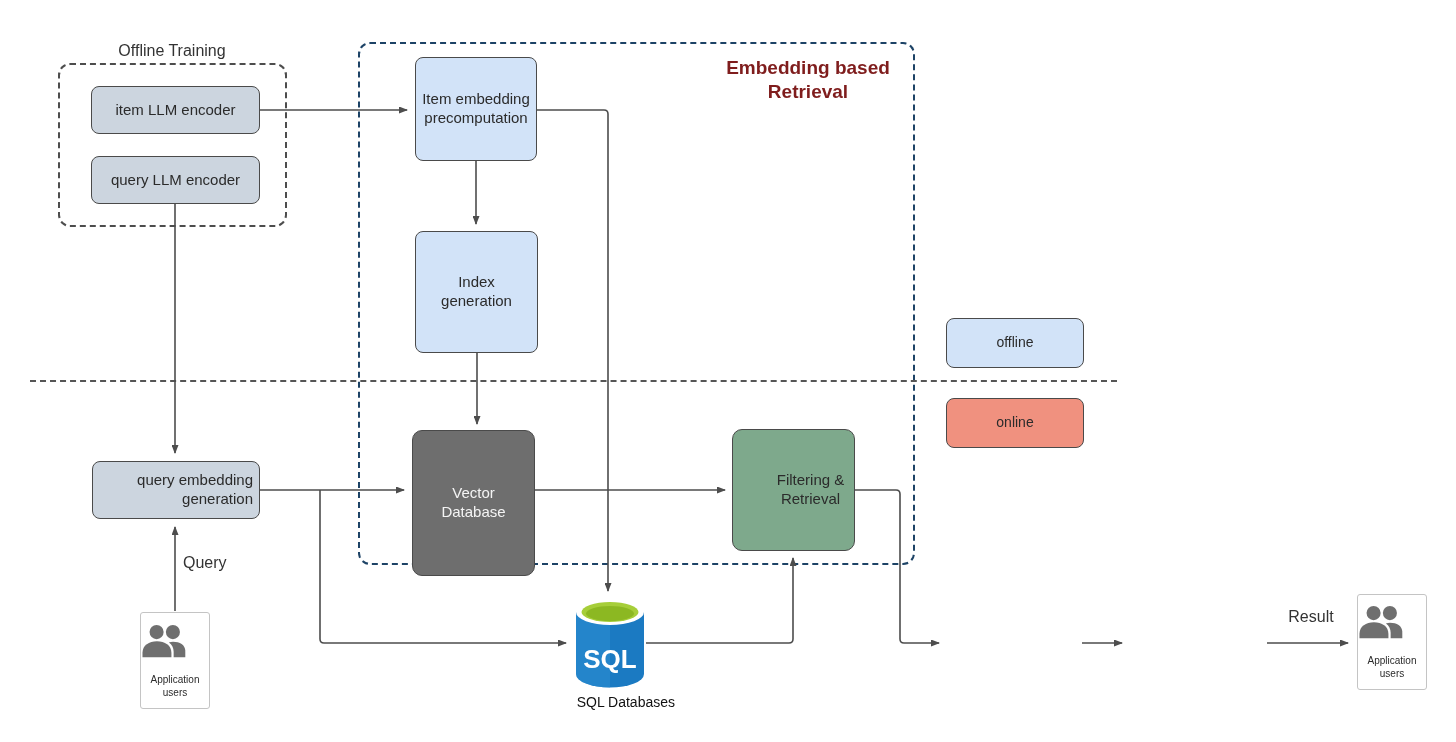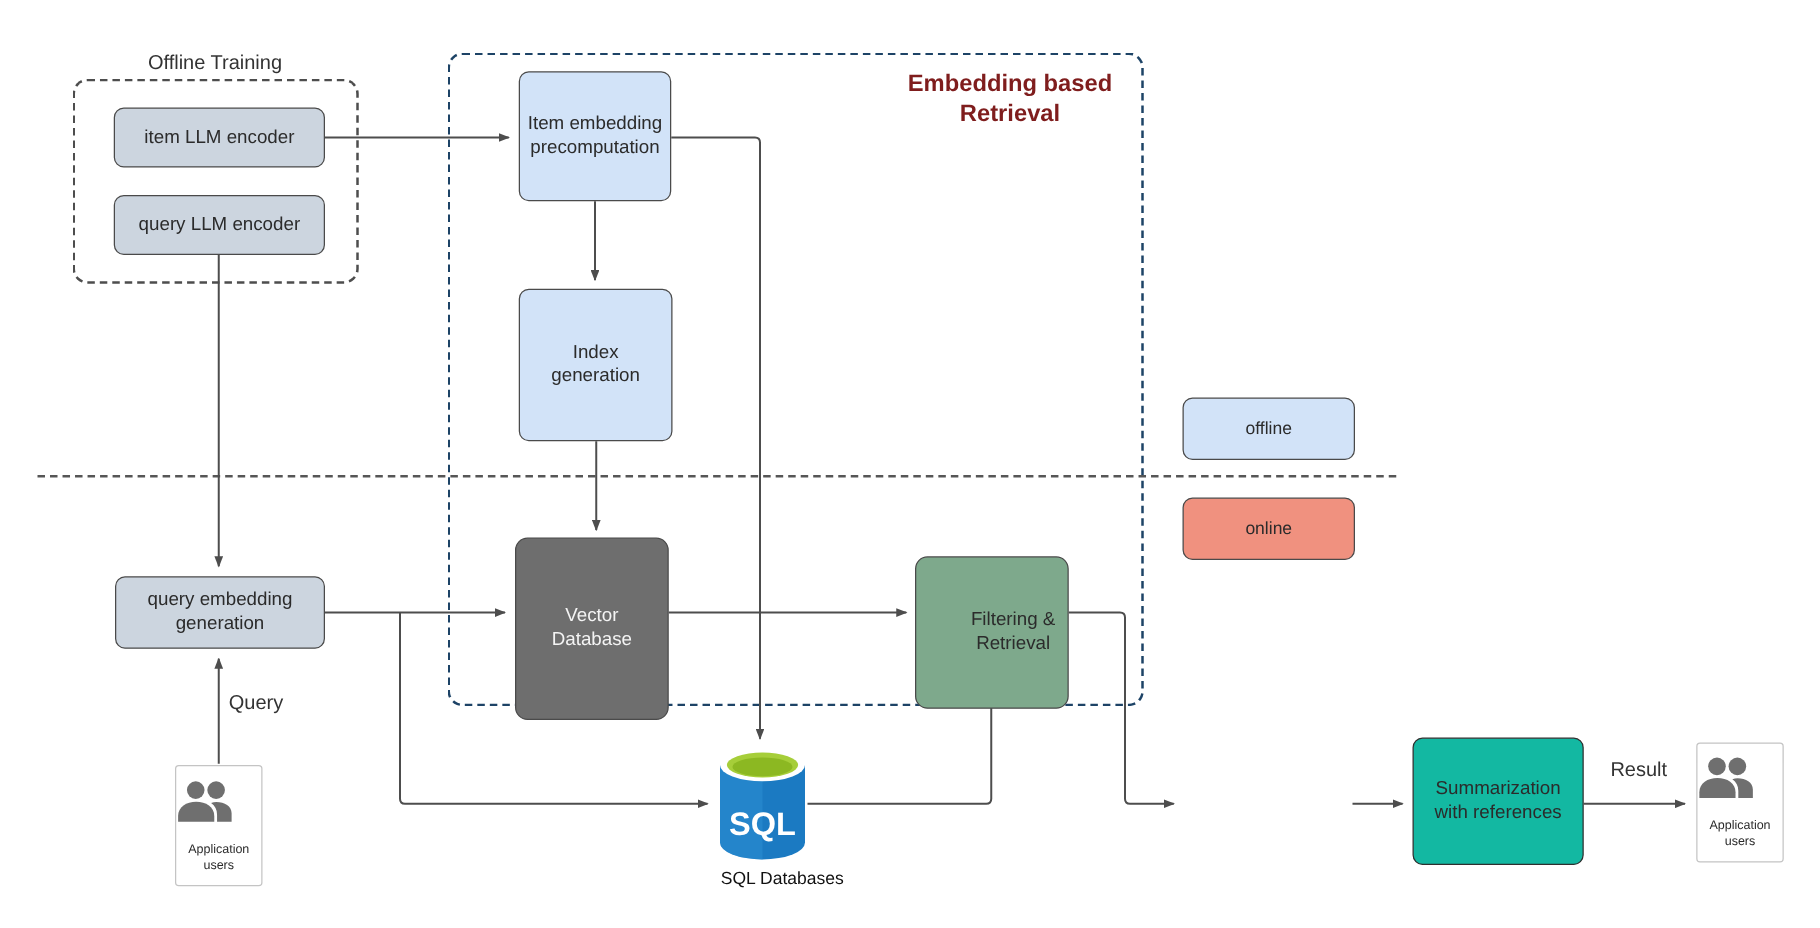--- a/index.html
+++ b/index.html
@@ -24,21 +24,21 @@
     justify-content: center;
     text-align: center;
     font-size: 15px;
     line-height: 1.25;
     border: 1.6px solid #4a4a4a;
     border-radius: 8px;
     padding: 2px 6px;
     color: #2b2b2b;
   }
 
-  .fill-grayblue { background: #ccd5df; }
+  .fill-grayblue { background: #ccd5df; text-align: right; }
   .fill-lightblue { background: #d2e3f8; }
   .fill-darkgray { background: #6e6e6e; color: #f4f4f4; }
   .fill-green { background: #7ea98c; }
   .fill-salmon { background: #f0917f; }
   .fill-teal { background: #13b8a2; border-color: #2f2f2f; }
 
   .group-box {
     position: absolute;
     z-index: 0;
     border-radius: 12px;
@@ -149,30 +149,29 @@
   <div class="node fill-grayblue" style="left:91px; top:86px; width:169px; height:48px;">item LLM encoder</div>
 
   <div class="node fill-grayblue" style="left:91px; top:156px; width:169px; height:48px;">query LLM encoder</div>
 
   <div class="node fill-lightblue" style="left:415px; top:57px; width:122px; height:104px;">Item embedding precomputation</div>
 
   <div class="node fill-lightblue" style="left:415px; top:231px; width:123px; height:122px;">Index generation</div>
 
   <div class="node fill-darkgray" style="left:412px; top:430px; width:123px; height:146px; border-radius:10px;">Vector Database</div>
 
-  <div class="node fill-green" style="left:732px; top:445px; width:123px; height:122px; border-radius:10px;padding-left:40px;">Filtering &amp; Retrieval</div>
+  <div class="node fill-green" style="left:732px; top:429px; width:123px; height:122px; border-radius:10px;padding-left:40px;">Filtering &amp; Retrieval</div>
 
   <div class="node fill-lightblue legend" style="left:946px; top:318px; width:138px; height:50px;">offline</div>
 
   <div class="node fill-salmon legend" style="left:946px; top:398px; width:138px; height:50px;">online</div>
 
   <div class="node fill-grayblue" style="left:92px; top:461px; width:168px; height:58px;">query embedding generation</div>
 
 
-  <div class="node fill-teal" style="left:1130px; top:590px; width:137px; height:102px;">Summarization with references</div>
 
   <div class="edge-label" style="left:183px; top:554px; width:60px; text-align:left;">Query</div>
 
   <div class="edge-label" style="left:1280px; top:608px; width:62px;">Result</div>
 
   <div class="users-card" style="left:140px; top:612px; width:70px; height:97px;">
     <svg class="users-glyph" viewBox="0 0 62 46">
       <g fill="#6f6f6f">
         <circle cx="21" cy="11" r="9.5"></circle>
         <circle cx="43" cy="11" r="9.5"></circle>

